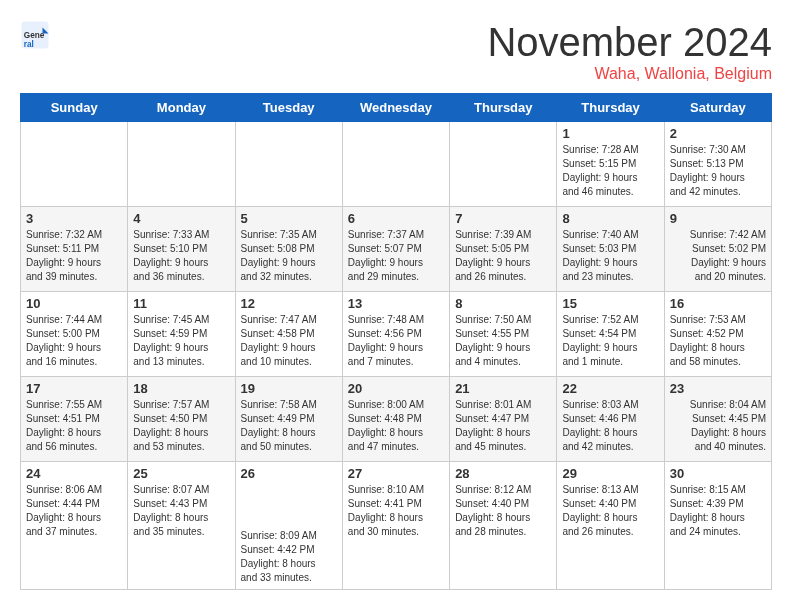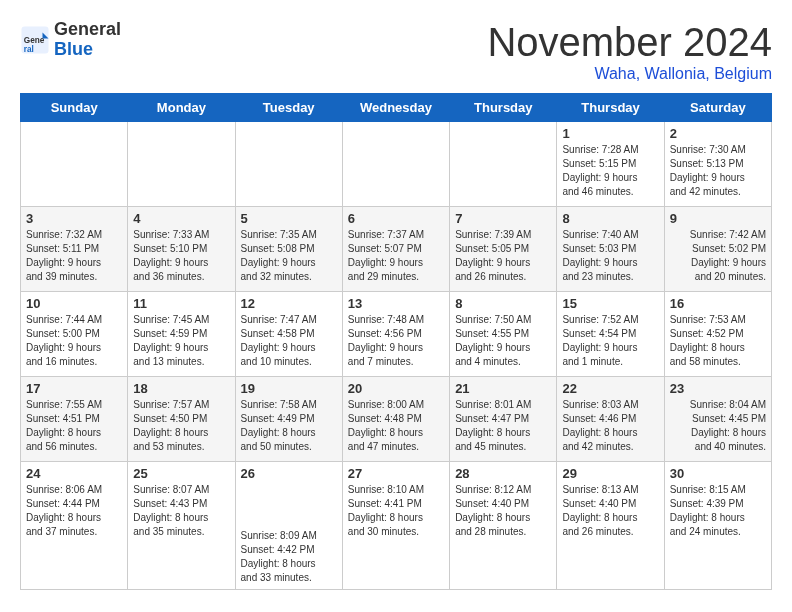--- a/index.html
+++ b/index.html
@@ -43,21 +43,21 @@
     .title-section {
       text-align: right;
     }
     .month-title {
       font-size: 40px;
       font-weight: normal;
       color: #333;
     }
     .subtitle {
       font-size: 16px;
-      color: #1d4ed8;
+      color: #ef4444;
     }
     table {
       width: 100%;
       border-collapse: collapse;
       table-layout: fixed;
     }
     thead tr th {
       background-color: #1565c0;
       color: #fff;
       text-align: center;
@@ -98,24 +98,20 @@
 <body>
 
 <div class="header">
   <div class="logo">
     <svg class="logo-icon" viewBox="0 0 40 40">
       <rect x="2" y="2" width="36" height="36" rx="4" fill="#e8f0fe"></rect>
       <text x="5" y="24" font-size="11" font-weight="bold" fill="#333">Gene</text>
       <text x="5" y="36" font-size="11" font-weight="bold" fill="#1565c0">ral</text>
       <polygon points="30,10 38,18 30,18" fill="#1565c0"></polygon>
     </svg>
-    <div class="logo-text">
-      <span class="logo-general">General</span>
-      <span class="logo-blue">Blue</span>
-    </div>
   </div>
   <div class="title-section">
     <div class="month-title">November 2024</div>
     <div class="subtitle">Waha, Wallonia, Belgium</div>
   </div>
 </div>
 
 <table>
   <thead>
     <tr>

